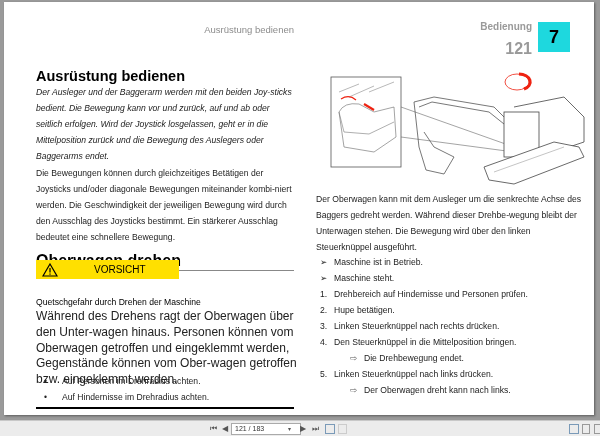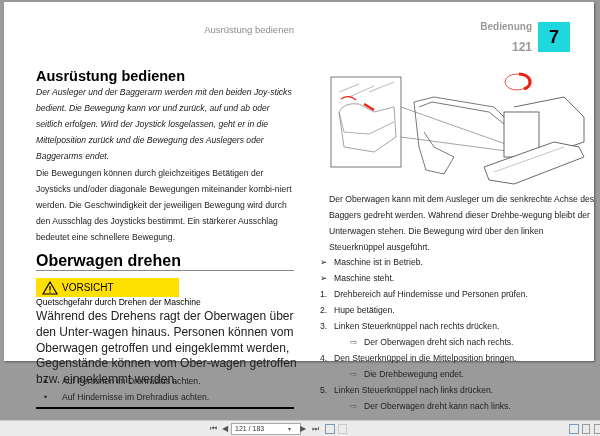--- a/index.html
+++ b/index.html
@@ -1,36 +1,36 @@
 <!DOCTYPE html>
 <html><head>
 <meta charset="utf-8">
 <style>
   html, body { margin:0; padding:0; }
   body { width:600px; height:436px; background:#ededed; position:relative; overflow:hidden; font-family:"Liberation Sans", sans-serif; }
   .viewer { position:absolute; left:0; top:0; width:600px; height:420px; background:#9a9a9a; }
-  .page { position:absolute; left:4px; top:2px; width:590px; height:359px; background:#fff; box-shadow:1px 1px 2px rgba(0,0,0,0.4); }
+  .page { position:absolute; left:4px; top:2px; width:590px; height:413px; background:#fff; box-shadow:1px 1px 2px rgba(0,0,0,0.4); }
   .running-head { position:absolute; left:190px; top:22px; width:100px; text-align:right; font-size:9.5px; color:#8c8c8c; }
   .chapter-name { position:absolute; left:470px; top:19px; width:58px; text-align:right; font-size:10px; font-weight:bold; color:#9a9a9a; }
-  .page-num { position:absolute; left:470px; top:38px; width:58px; text-align:right; font-size:12px; font-weight:bold; color:#9a9a9a; }
+  .page-num { position:absolute; left:470px; top:38px; width:58px; text-align:right; font-size:16px; font-weight:bold; color:#9a9a9a; }
   .chapter-box { position:absolute; left:534px; top:20px; width:32px; height:30px; background:#1ed8de; color:#000; font-weight:bold; font-size:18px; display:flex; align-items:center; justify-content:center; }
   .h1 { position:absolute; left:32px; top:66px; font-size:14.5px; font-weight:bold; color:#000; }
   .para { position:absolute; left:32px; width:262px; font-size:8.6px; line-height:16.1px; color:#222; }
   .h2 { position:absolute; left:32px; top:250px; font-size:16px; font-weight:bold; color:#000; }
   .rule-thin { position:absolute; left:32px; top:268px; width:258px; height:1px; background:#888; }
-  .warn { position:absolute; left:32px; top:276px; width:143px; height:19px; background:#ffe000; display:flex; align-items:center; }
+  .warn { position:absolute; left:32px; top:258px; width:143px; height:19px; background:#ffe000; display:flex; align-items:center;gap:32px; }
   .warn-icon { width:16px; height:14px; margin-left:6px; margin-right:4px; }
   .warn-label { font-size:10px; color:#000; }
   .warn-title { position:absolute; left:32px; top:295px; font-size:8.6px; color:#000; }
   .warn-body { position:absolute; left:32px; top:307px; width:262px; font-size:12px; line-height:15.8px; color:#222; }
   .bullets { position:absolute; left:40px; top:371px; font-size:8.6px; line-height:16px; color:#222; }
   .bullets div span.b { display:inline-block; width:18px; }
   .rule-thick { position:absolute; left:32px; top:405px; width:258px; height:2px; background:#000; }
   .figure { position:absolute; left:310px; top:60px; width:275px; height:125px; }
-  .right-para { position:absolute; left:325px; top:189px; width:270px; font-size:8.6px; line-height:16px; color:#222; }
+  .right-para { position:absolute; left:312px; top:189px; width:270px; font-size:8.6px; line-height:16px; color:#222; }
   .prereq { position:absolute; left:316px; top:252px; font-size:8.6px; line-height:16px; color:#222; }
   .prereq span.arrow { display:inline-block; width:14px; }
   .steps { position:absolute; left:316px; top:284px; font-size:8.6px; line-height:16px; color:#222; }
   .steps .num { display:inline-block; width:14px; }
   .steps .result { padding-left:30px; }
   .steps .result .ra { display:inline-block; width:14px; color:#555; }
   .toolbar { position:absolute; left:0; top:420px; width:600px; height:16px; background:#ececec; border-top:1px solid #c8c8c8; }
   .tb-btn { position:absolute; top:3px; font-size:8px; color:#555; cursor:pointer; }
   .page-input { position:absolute; left:231px; top:2px; width:65px; height:10px; background:#fff; border:1px solid #aaa; font-size:7px; line-height:10px; padding-left:3px; color:#333; }
 </style>
@@ -92,21 +92,20 @@
 
     <div class="right-para">Der Oberwagen kann mit dem Ausleger um die senkrechte Achse des Baggers gedreht werden. Während dieser Drehbe-wegung bleibt der Unterwagen stehen. Die Bewegung wird über den linken Steuerknüppel ausgeführt.</div>
     <div class="prereq">
       <div><span class="arrow">➢</span><span>Maschine ist in Betrieb.</span></div>
       <div><span class="arrow">➢</span><span>Maschine steht.</span></div>
     </div>
     <div class="steps">
       <div><span class="num">1.</span><span>Drehbereich auf Hindernisse und Personen prüfen.</span></div>
       <div><span class="num">2.</span><span>Hupe betätigen.</span></div>
       <div><span class="num">3.</span><span>Linken Steuerknüppel nach rechts drücken.</span></div>
-      <div class="result"><span class="ra">⇨</span><span>Der Oberwagen dreht sich nach rechts.</span></div>
       <div><span class="num">4.</span><span>Den Steuerknüppel in die Mittelposition bringen.</span></div>
       <div class="result"><span class="ra">⇨</span><span>Die Drehbewegung endet.</span></div>
       <div><span class="num">5.</span><span>Linken Steuerknüppel nach links drücken.</span></div>
       <div class="result"><span class="ra">⇨</span><span>Der Oberwagen dreht kann nach links.</span></div>
     </div>
   </div>
 </div>
 
 <div class="toolbar">
   <span class="tb-btn" style="left:210px;">⏮</span>

